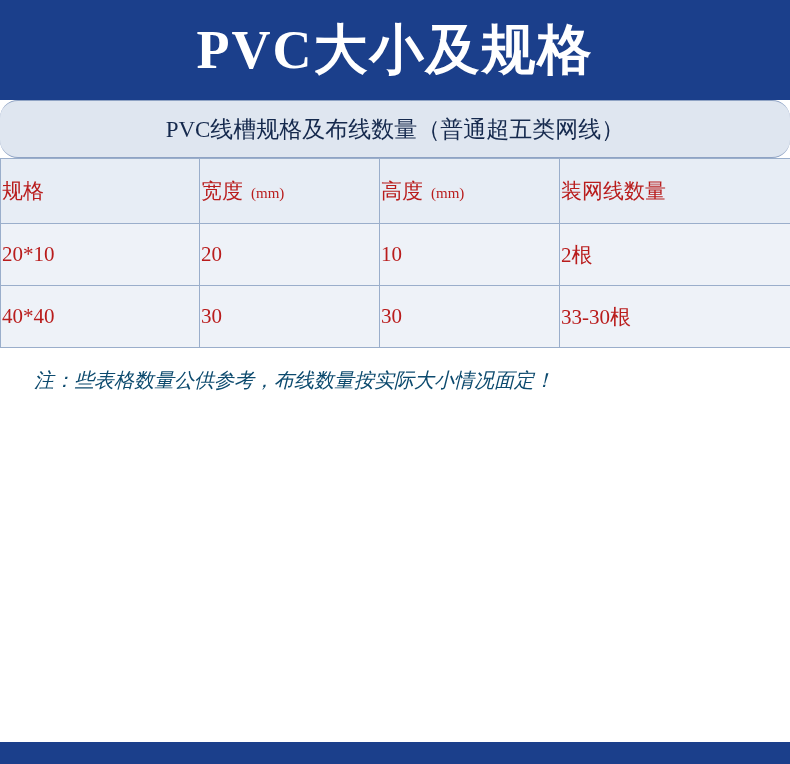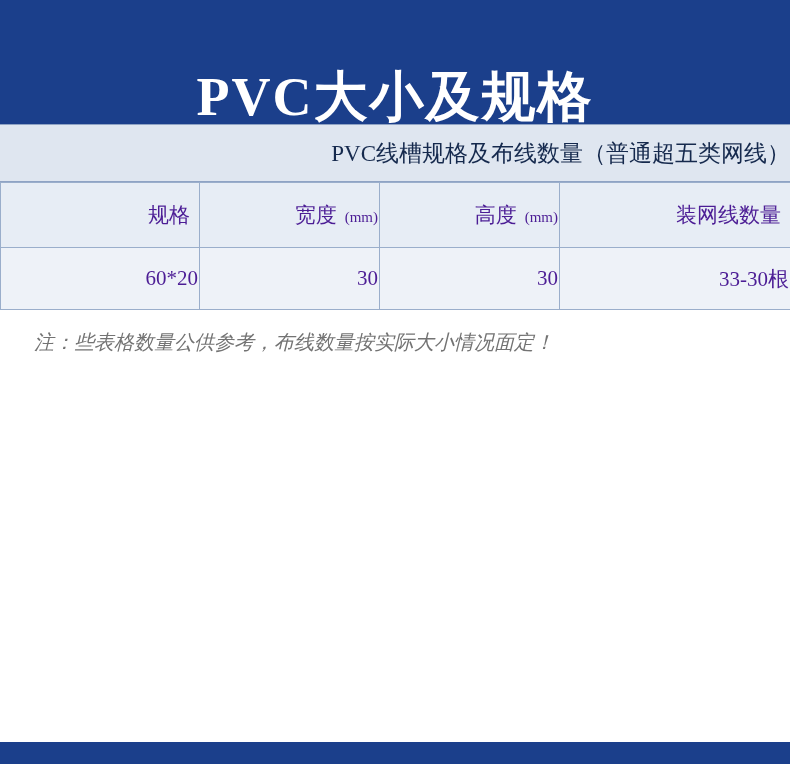--- a/index.html
+++ b/index.html
@@ -15,68 +15,69 @@
   }
   .page {
     position: relative;
     width: 790px;
     height: 764px;
     background: #ffffff;
     box-sizing: border-box;
   }
   
   .banner {
-    height: 124px;
+    height: 100px;
     background: #1b3f8b;
     display: flex;
-    align-items: flex-end;
+    align-items: center;
     justify-content: center;
     position: relative;
   }
   .banner-title {
     color: #ffffff;
     font-size: 54px;
     font-weight: bold;
     letter-spacing: 2px;
     font-family: "Liberation Serif", "DejaVu Serif", serif;
     line-height: 1;
   }
   
   .subtitle-bar {
     height: 56px;
     background: #dfe6f0;
     border-top: 1px solid #8fa3c4;
     border-bottom: 1px solid #8fa3c4;
     display: flex;
     align-items: center;
-    justify-content: flex-end;
+    justify-content: center;
+    border-radius: 18px;
   }
   .subtitle-text {
     font-size: 23px;
     color: #15294d;
     font-family: "Liberation Serif", "DejaVu Serif", serif;
   }
   
   .spec-table {
     width: 790px;
     border-collapse: collapse;
     table-layout: fixed;
   }
   .spec-table col.c1 { width: 199px; }
   .spec-table col.c2 { width: 180px; }
   .spec-table col.c3 { width: 180px; }
   .spec-table col.c4 { width: 231px; }
 
   .spec-table th,
   .spec-table td {
     border: 1px solid #9aaecb;
-    text-align: right;
+    text-align: left;
     vertical-align: middle;
     font-family: "Liberation Serif", "DejaVu Serif", serif;
-    color: #4c1d95;
+    color: #b91c1c;
     background: #eef2f8;
   }
   .spec-table thead th {
     height: 62px;
     font-size: 21px;
     font-weight: normal;
     background: #e7edf5;
   }
   .spec-table thead th .unit {
     font-size: 15px;
@@ -89,21 +90,21 @@
   
   .footnote {
     height: 64px;
     display: flex;
     align-items: center;
     padding-left: 34px;
     background: #ffffff;
   }
   .footnote-text {
     font-size: 20px;
-    color: #737373;
+    color: #0c4a6e;
     font-family: "Liberation Serif", "DejaVu Serif", serif;
     font-style: italic;
   }
   
   .bottom-strip {
     position: absolute;
     left: 0;
     bottom: 0;
     width: 790px;
     height: 22px;
@@ -133,21 +134,27 @@
     <thead>
       <tr>
         <th><span>规格</span><span class="unit"></span></th>
         <th><span>宽度</span><span class="unit">(mm)</span></th>
         <th><span>高度</span><span class="unit">(mm)</span></th>
         <th><span>装网线数量</span><span class="unit"></span></th>
       </tr>
     </thead>
     <tbody>
       <tr>
-        <td>60*20</td>
+        <td>20*10</td>
+        <td>20</td>
+        <td>10</td>
+        <td>2根</td>
+      </tr>
+      <tr>
+        <td>40*40</td>
         <td>30</td>
         <td>30</td>
         <td>33-30根</td>
       </tr>
     </tbody>
   </table>
 
   <div class="footnote">
     <div class="footnote-text">注：些表格数量公供参考，布线数量按实际大小情况面定！</div>
   </div>

